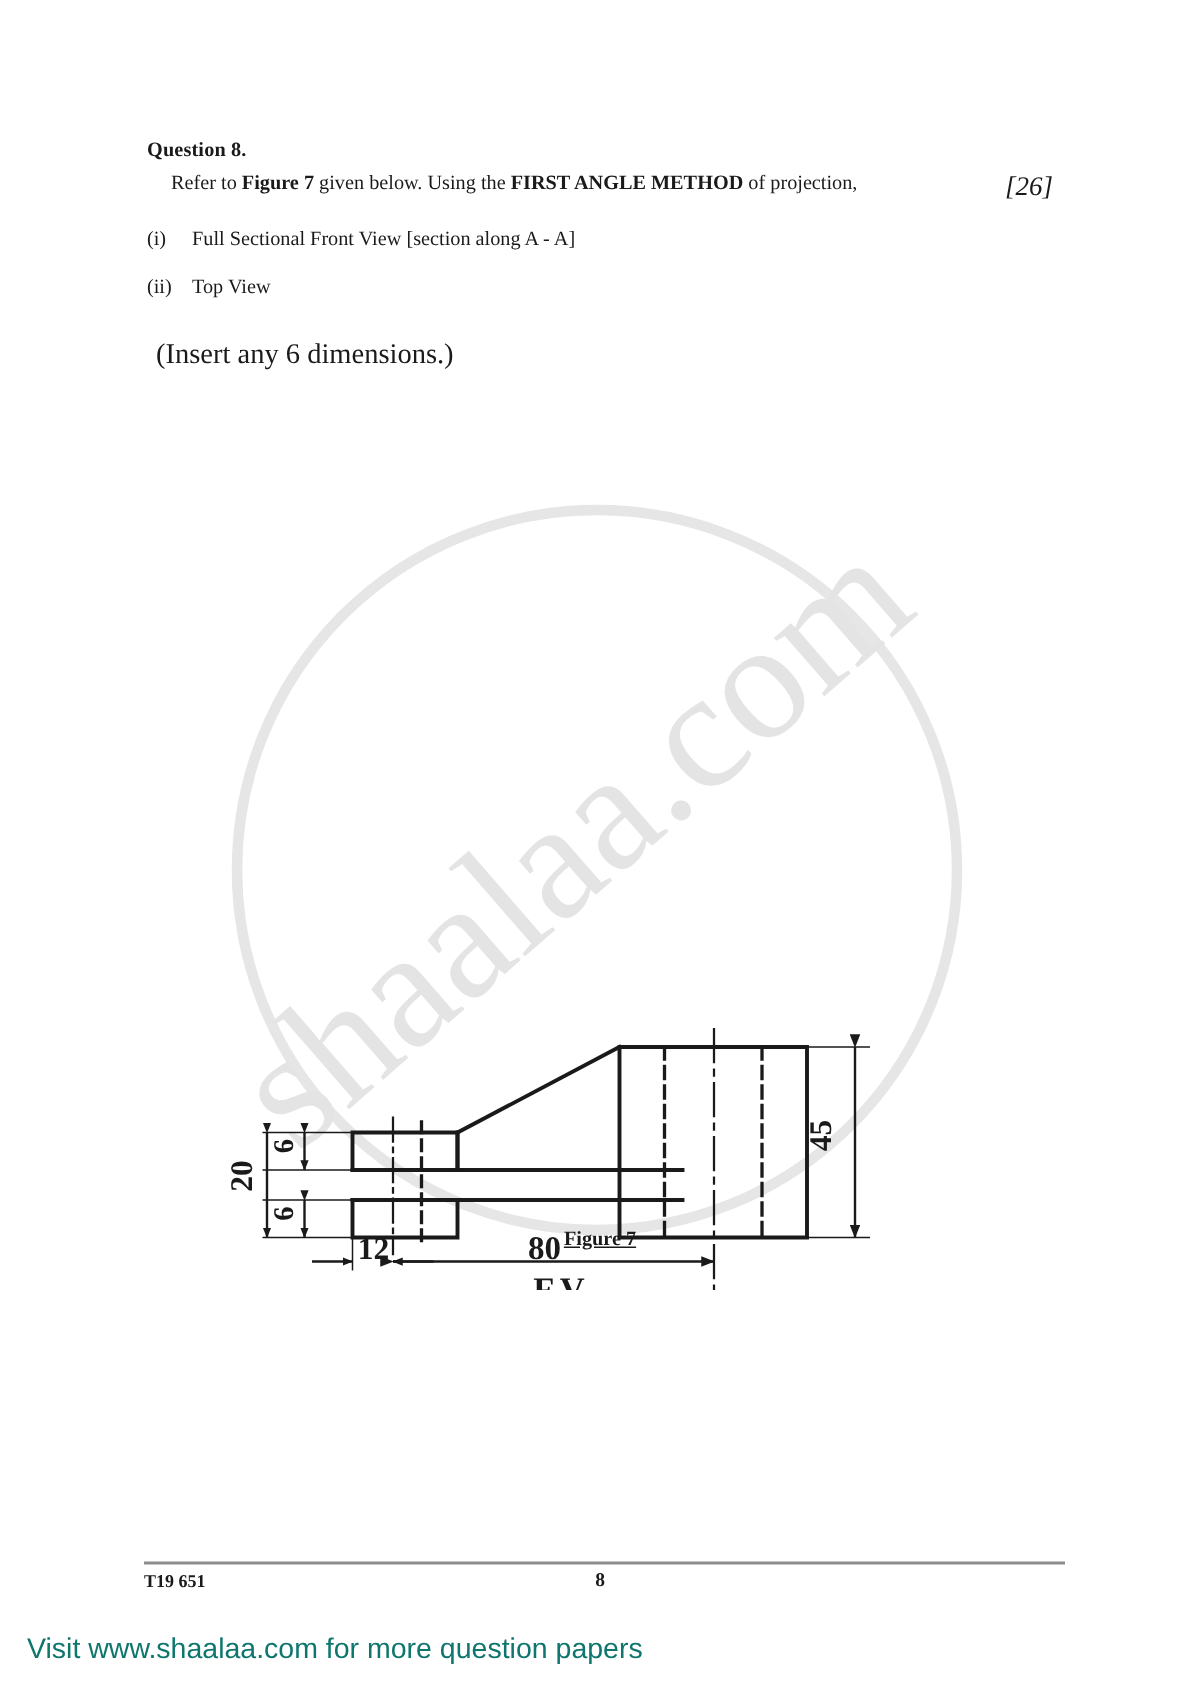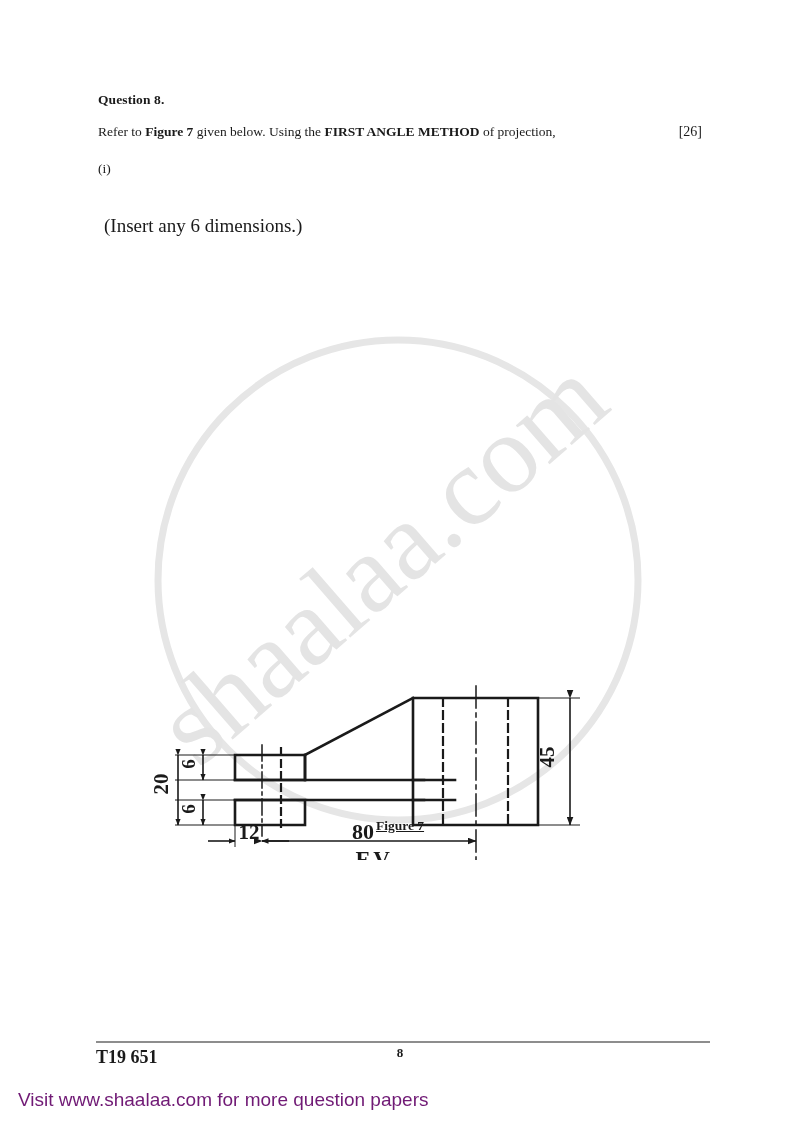--- a/index.html
+++ b/index.html
@@ -21,34 +21,35 @@
   .qwrap {
     position: absolute;
     left: 98px;
     top: 92px;
     width: 604px;
   }
   .q-title {
     font-weight: bold;
     font-size: 13.5px;
     letter-spacing: .1px;
-    margin: 0 0 17px 0;
+    margin: 0 0 7px 0;
   }
   .q-line {
     font-size: 13.5px;
     line-height: 1.05;
-    margin: 0 0 6px 0;
+    margin: 0 0 6px 16px;
     position: relative;
   }
   .q-line b { font-weight: bold; }
   .marks {
     position: absolute;
     right: 0;
     top: 0;
-    font-size: 14px;
+    font-size: 18px;
+    font-style: italic;
   }
   .q-sub {
     font-size: 13.5px;
     margin: 0 0 5px 0;
     display: flex;
   }
   .q-sub .num {
     display: inline-block;
     width: 30px;
     flex: none;
@@ -88,61 +89,66 @@
     left: 96px;
     top: 1041px;
     width: 614px;
     height: 2px;
     background: #8d8d8d;
   }
   .foot-code {
     position: absolute;
     left: 96px;
     top: 1047px;
-    font-size: 18px;
+    font-size: 12px;
     font-weight: bold;
   }
   .foot-page {
     position: absolute;
     left: 0;
     top: 1045px;
     width: 800px;
     text-align: center;
     font-size: 13px;
     font-weight: bold;
   }
   .foot-visit {
     position: absolute;
     left: 18px;
     top: 1089px;
     font-size: 19px;
     font-family: "Liberation Sans", sans-serif;
-    color: #701a75;
+    color: #0f766e;
   }
 </style>
 </head>
 <body>
 
 <div class="qwrap">
 
   <p class="q-title">Question 8.</p>
 
   <p class="q-line">
     <span>Refer to </span><b>Figure 7</b><span> given below. Using the </span><b>FIRST ANGLE METHOD</b><span> of projection,</span>
     <span class="marks">[26]</span>
   </p>
 
 
   <div class="spacer-a"></div>
 
   <p class="q-sub">
     <span class="num">(i)</span>
+    <span>Full Sectional Front View [section along A - A]</span>
   </p>
   <div class="spacer-b"></div>
 
+  <p class="q-sub">
+    <span class="num">(ii)</span>
+    <span>Top View</span>
+  </p>
   <div class="spacer-b"></div>
 
   <div class="spacer-b"></div>
 
   <p class="q-note">(Insert any 6 dimensions.)</p>
 </div>
 
 <div class="figure-area">
 <svg width="800" height="540" viewBox="0 0 800 540" xmlns="http://www.w3.org/2000/svg">
   <defs>

